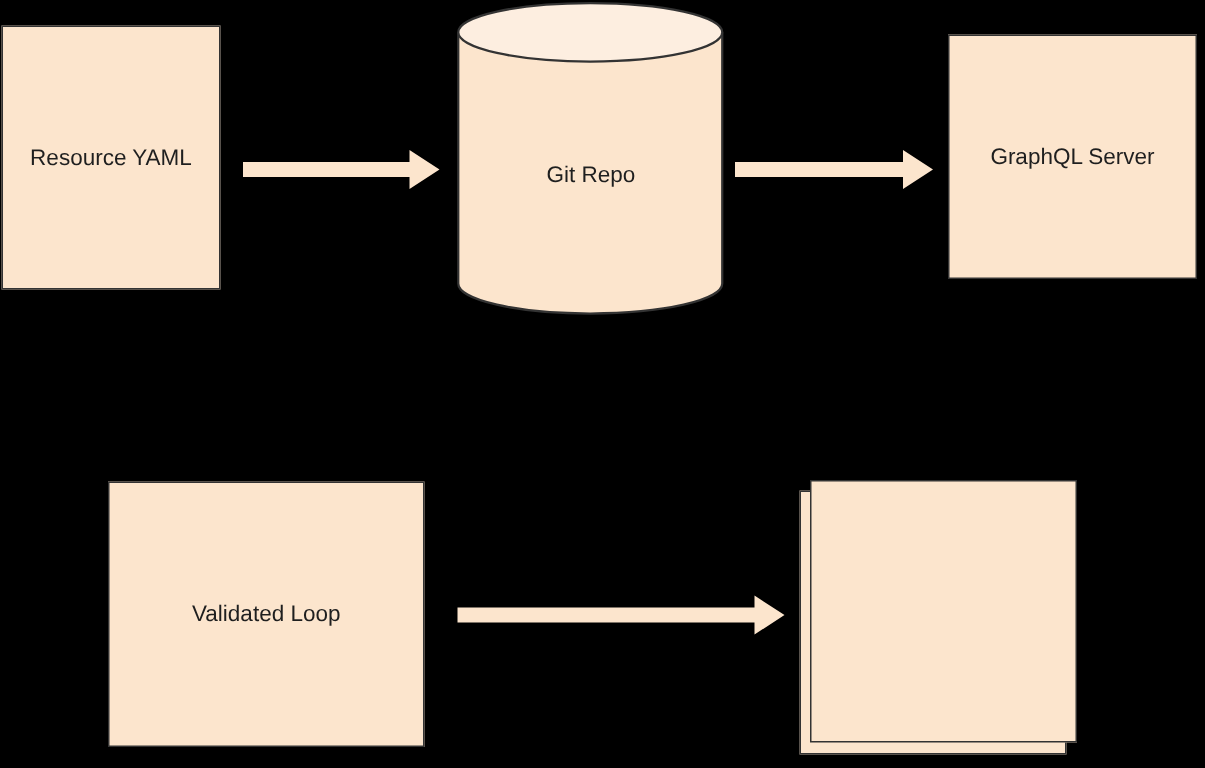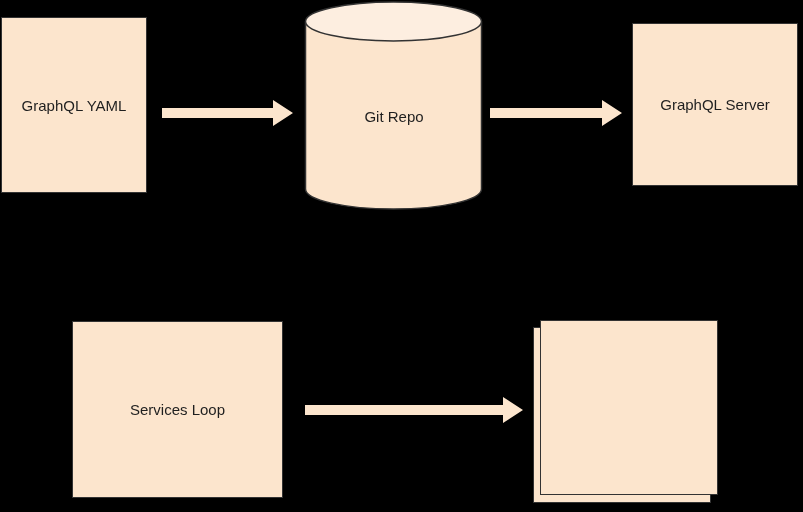--- a/index.html
+++ b/index.html
@@ -79,37 +79,37 @@
 
 <div class="canvas">
 
   <svg class="arrow-layer" width="803" height="512" viewBox="0 0 803 512" xmlns="http://www.w3.org/2000/svg">
     <path style="fill:var(--arrow-color,#fce5cd)" d="M162,108 H273 V100 L293,113 L273,126 V118 H162 Z"></path>
     <path style="fill:var(--arrow-color,#fce5cd)" d="M490,108 H602 V100 L622,113 L602,126 V118 H490 Z"></path>
     <path style="fill:var(--arrow-color,#fce5cd)" d="M305,405 H503 V397 L523,410 L503,423 V415 H305 Z"></path>
   </svg>
 
   <div class="node box-resource-yaml">
-    <span class="label">GraphQL YAML</span>
+    <span class="label">Resource YAML</span>
   </div>
 
   <div class="cylinder-wrap">
     <svg width="180" height="211" viewBox="0 0 180 211" xmlns="http://www.w3.org/2000/svg">
       <path d="M1.5,20.5 V188 A88,20 0 0 0 177.5,188 V20.5" style="fill:var(--node-fill,#fce5cd); stroke:var(--node-border,#333333); stroke-width:1.5"></path>
       <ellipse cx="89.5" cy="20.5" rx="88" ry="19.5" style="fill:var(--node-fill-light,#fdeee0); stroke:var(--node-border,#333333); stroke-width:1.5"></ellipse>
     </svg>
     <div class="cylinder-text">
       <span class="title">Git Repo</span>
     </div>
   </div>
 
   <div class="node box-graphql">
     <span class="label">GraphQL Server</span>
   </div>
 
   <div class="node box-reconcile">
-    <span class="label">Services Loop</span>
+    <span class="label">Validated Loop</span>
   </div>
 
   <div class="node stack-back"></div>
   <div class="node stack-middle"></div>
 
 </div>
 
 </body></html>

